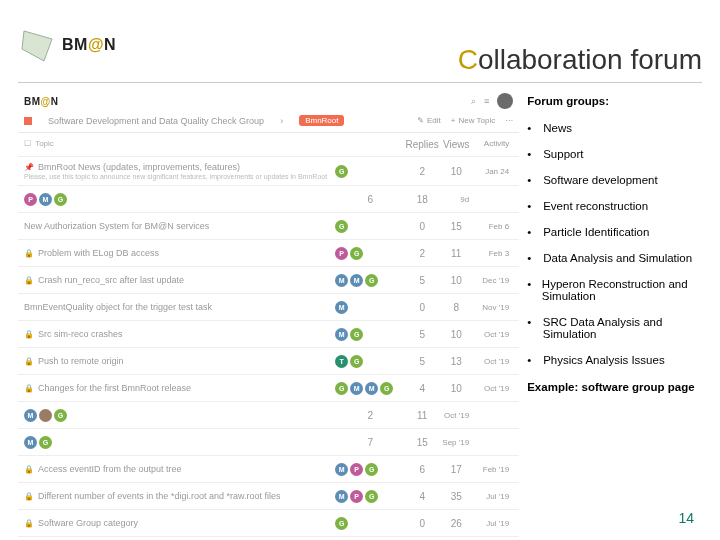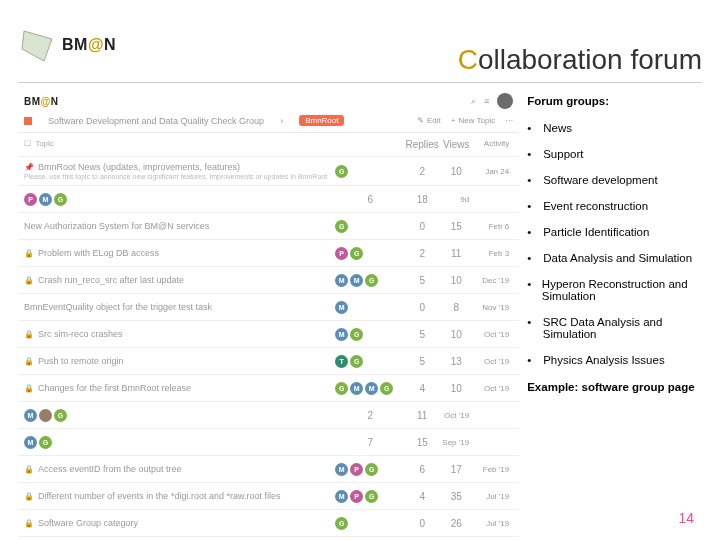--- a/index.html
+++ b/index.html
@@ -50,21 +50,21 @@
 
   
   .side { width: 186px; font-size: 11.5px; color: #000; padding: 4px 0 0 0; }
   .side-title { font-weight: 700; margin-bottom: 8px; }
   .side ul { list-style: none; }
   .side li { display: flex; gap: 8px; padding: 7px 0; }
   .side li .b { font-weight: 400; width: 8px; }
   .side li .t { font-weight: 400; }
   .caption { font-weight: 700; font-size: 11.5px; margin-top: 8px; }
 
-  .pgnum { position: absolute; right: 26px; bottom: 14px; font-size: 14px; color: #ec4899; }
+  .pgnum { position: absolute; right: 26px; bottom: 14px; font-size: 14px; color: #0f766e; }
 </style>
 </head>
 <body>
 
 <div class="slide">
   <div class="header">
     <div class="logo">
       <div class="logo-glyph">
         <svg viewBox="0 0 40 40">
             <polygon points="6,6 34,14 26,36 4,24" fill="#d9e4d2" stroke="#9ab096" stroke-width="1"></polygon>

